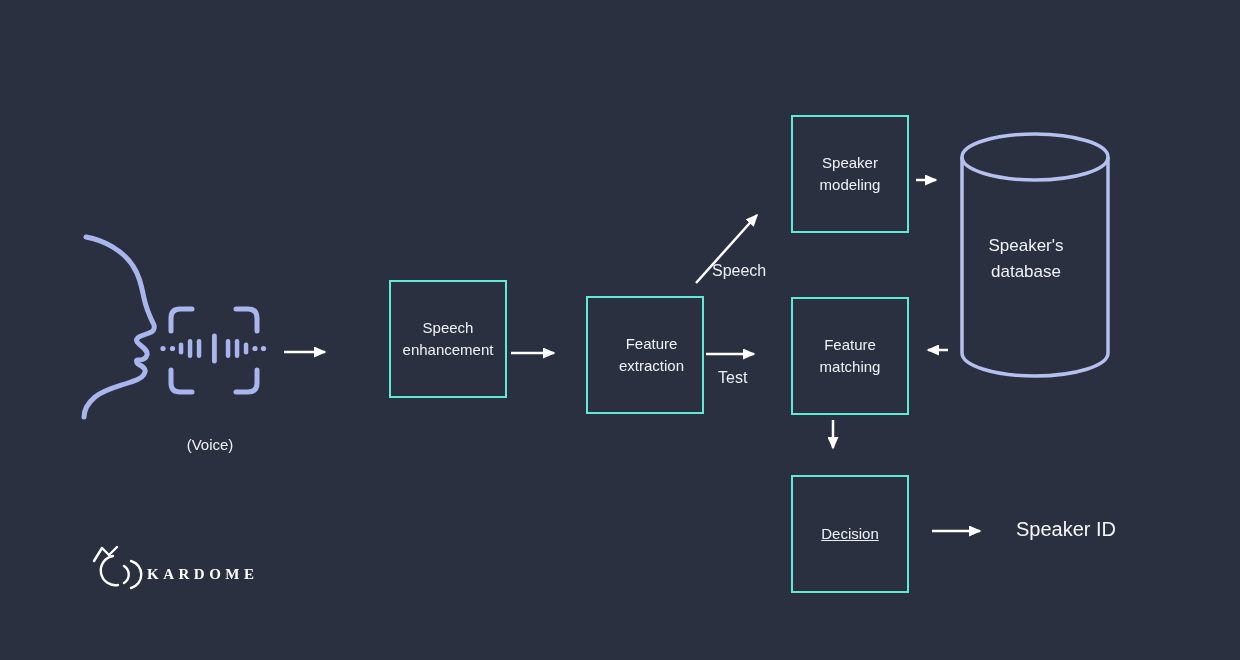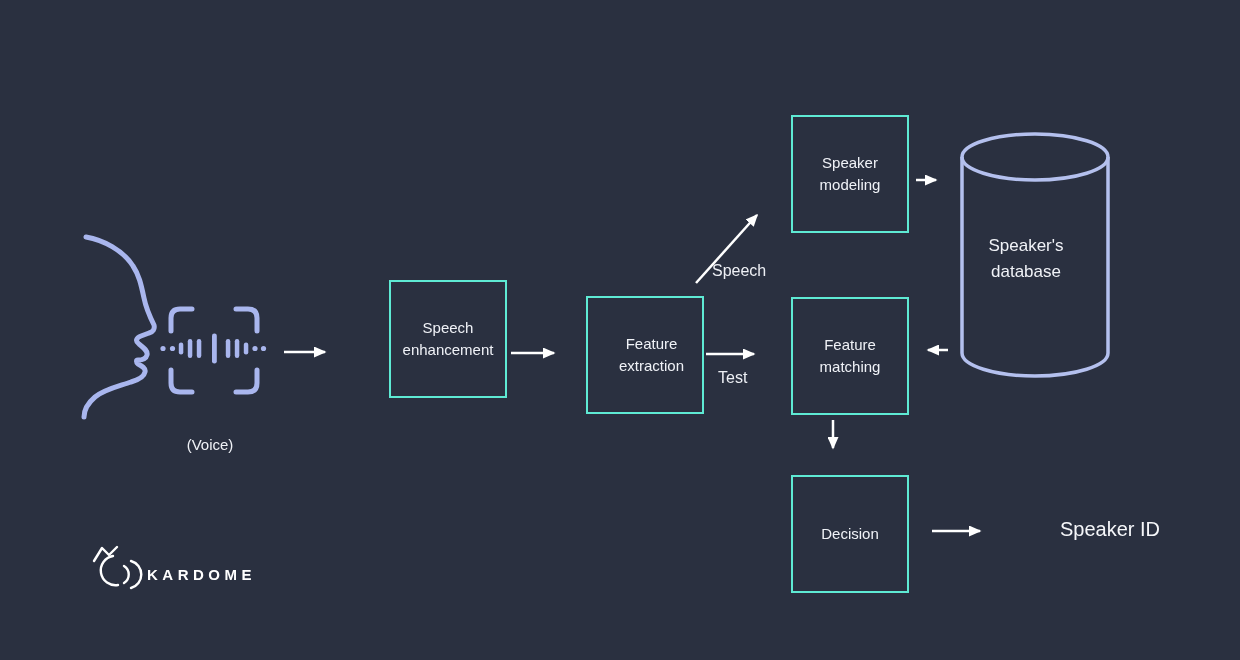--- a/index.html
+++ b/index.html
@@ -16,36 +16,36 @@
   .node {
     width:118px; height:118px; box-sizing:border-box;
     border:2px solid #5eead4; display:flex;
     align-items:center; justify-content:center; text-align:center;
     color:#f0f2f7; font-size:15px; line-height:1.5; padding:4px;margin-left:12px;
   }
   #node-speech-enhancement { left:377px; top:280px; }
   #node-feature-extraction { left:574px; top:296px;padding-left:17px; }
   #node-speaker-modeling   { left:779px; top:115px; }
   #node-feature-matching   { left:779px; top:297px; }
-  #node-decision           { left:779px; top:475px; }
+  #node-decision           { left:779px; top:475px;text-decoration:underline; }
   .cyl-label {
     left:962px; top:233px; width:128px; text-align:center;
     color:#f0f2f7; font-size:17px; line-height:1.55;
   }
   .edge-label { color:#eef0f5; font-size:16px; white-space:nowrap; }
   #label-train { left:712px; top:262px; }
   #label-test  { left:718px; top:369px; }
   .voice-label {
     left:155px; top:416px; width:110px; text-align:center;
     color:#f0f2f7; font-size:15px;margin-top:20px;
   }
-  .output-label { left:1016px; top:518px; font-size:20px; color:#f6f7fa; white-space:nowrap;margin-left:44px; }
+  .output-label { left:1016px; top:518px; font-size:20px; color:#f6f7fa; white-space:nowrap; }
   .wordmark {
     left:147px; top:566px; font-size:15px; font-weight:700;
-    letter-spacing:4.5px; color:#ffffff; white-space:nowrap;
+    letter-spacing:4.5px; color:#ffffff; white-space:nowrap;font-family:Liberation Serif, serif;
   }
   svg.overlay { position:absolute; left:0; top:0; pointer-events:none; }
 </style>
 </head>
 <body>
 
 <div class="canvas">
 
   <svg class="overlay" width="1240" height="660" viewBox="0 0 1240 660">
     <defs>

